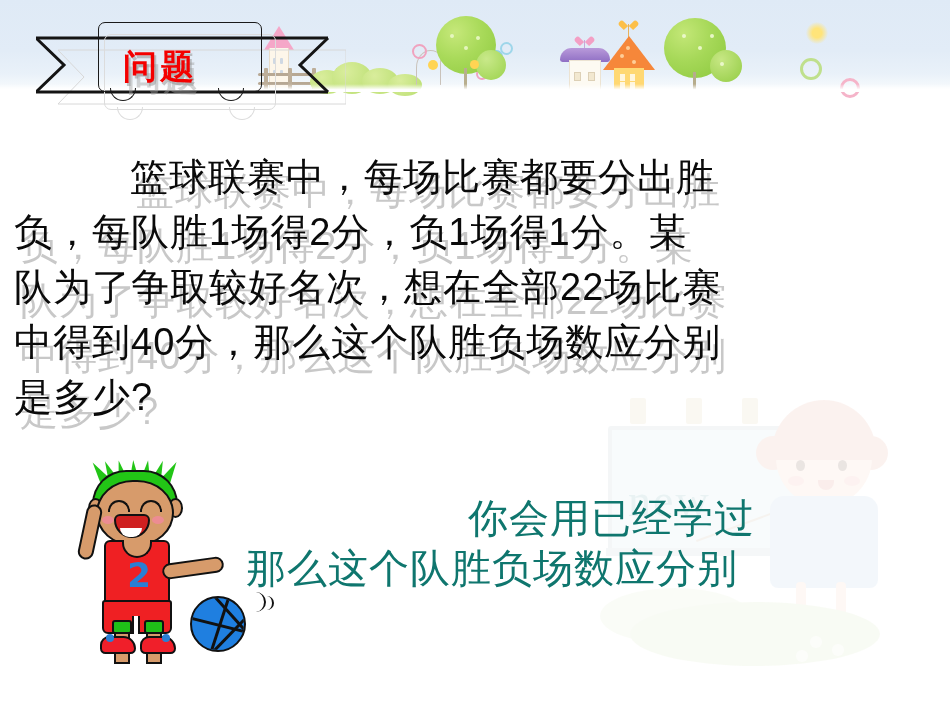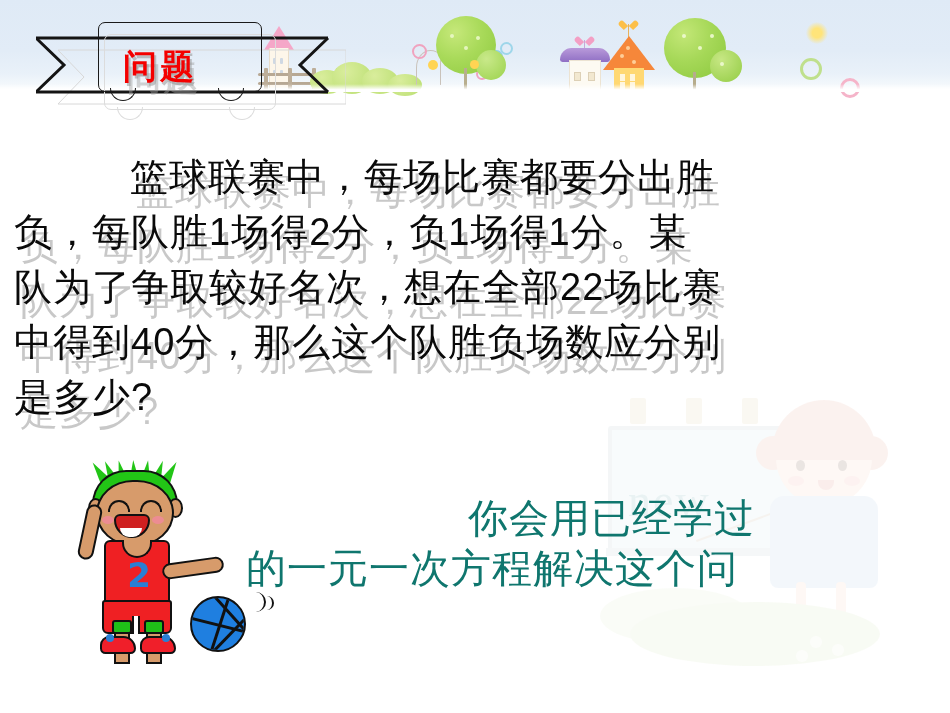--- a/index.html
+++ b/index.html
@@ -517,16 +517,16 @@
     <span class="seam s3"></span>
     <span class="seam s4"></span>
   </div>
   <div class="motion">
     <i style="left:0;top:0;"></i>
     <i style="left:8px;top:4px;height:14px;"></i>
   </div>
 
   <div class="redq">
     <div class="r1">你会用已经学过</div>
-    <div class="r2">的一元一次方程解决这个问</div>
+    <div class="r2">那么这个队胜负场数应分别</div>
   </div>
 
 </div>
 
 </body></html>

